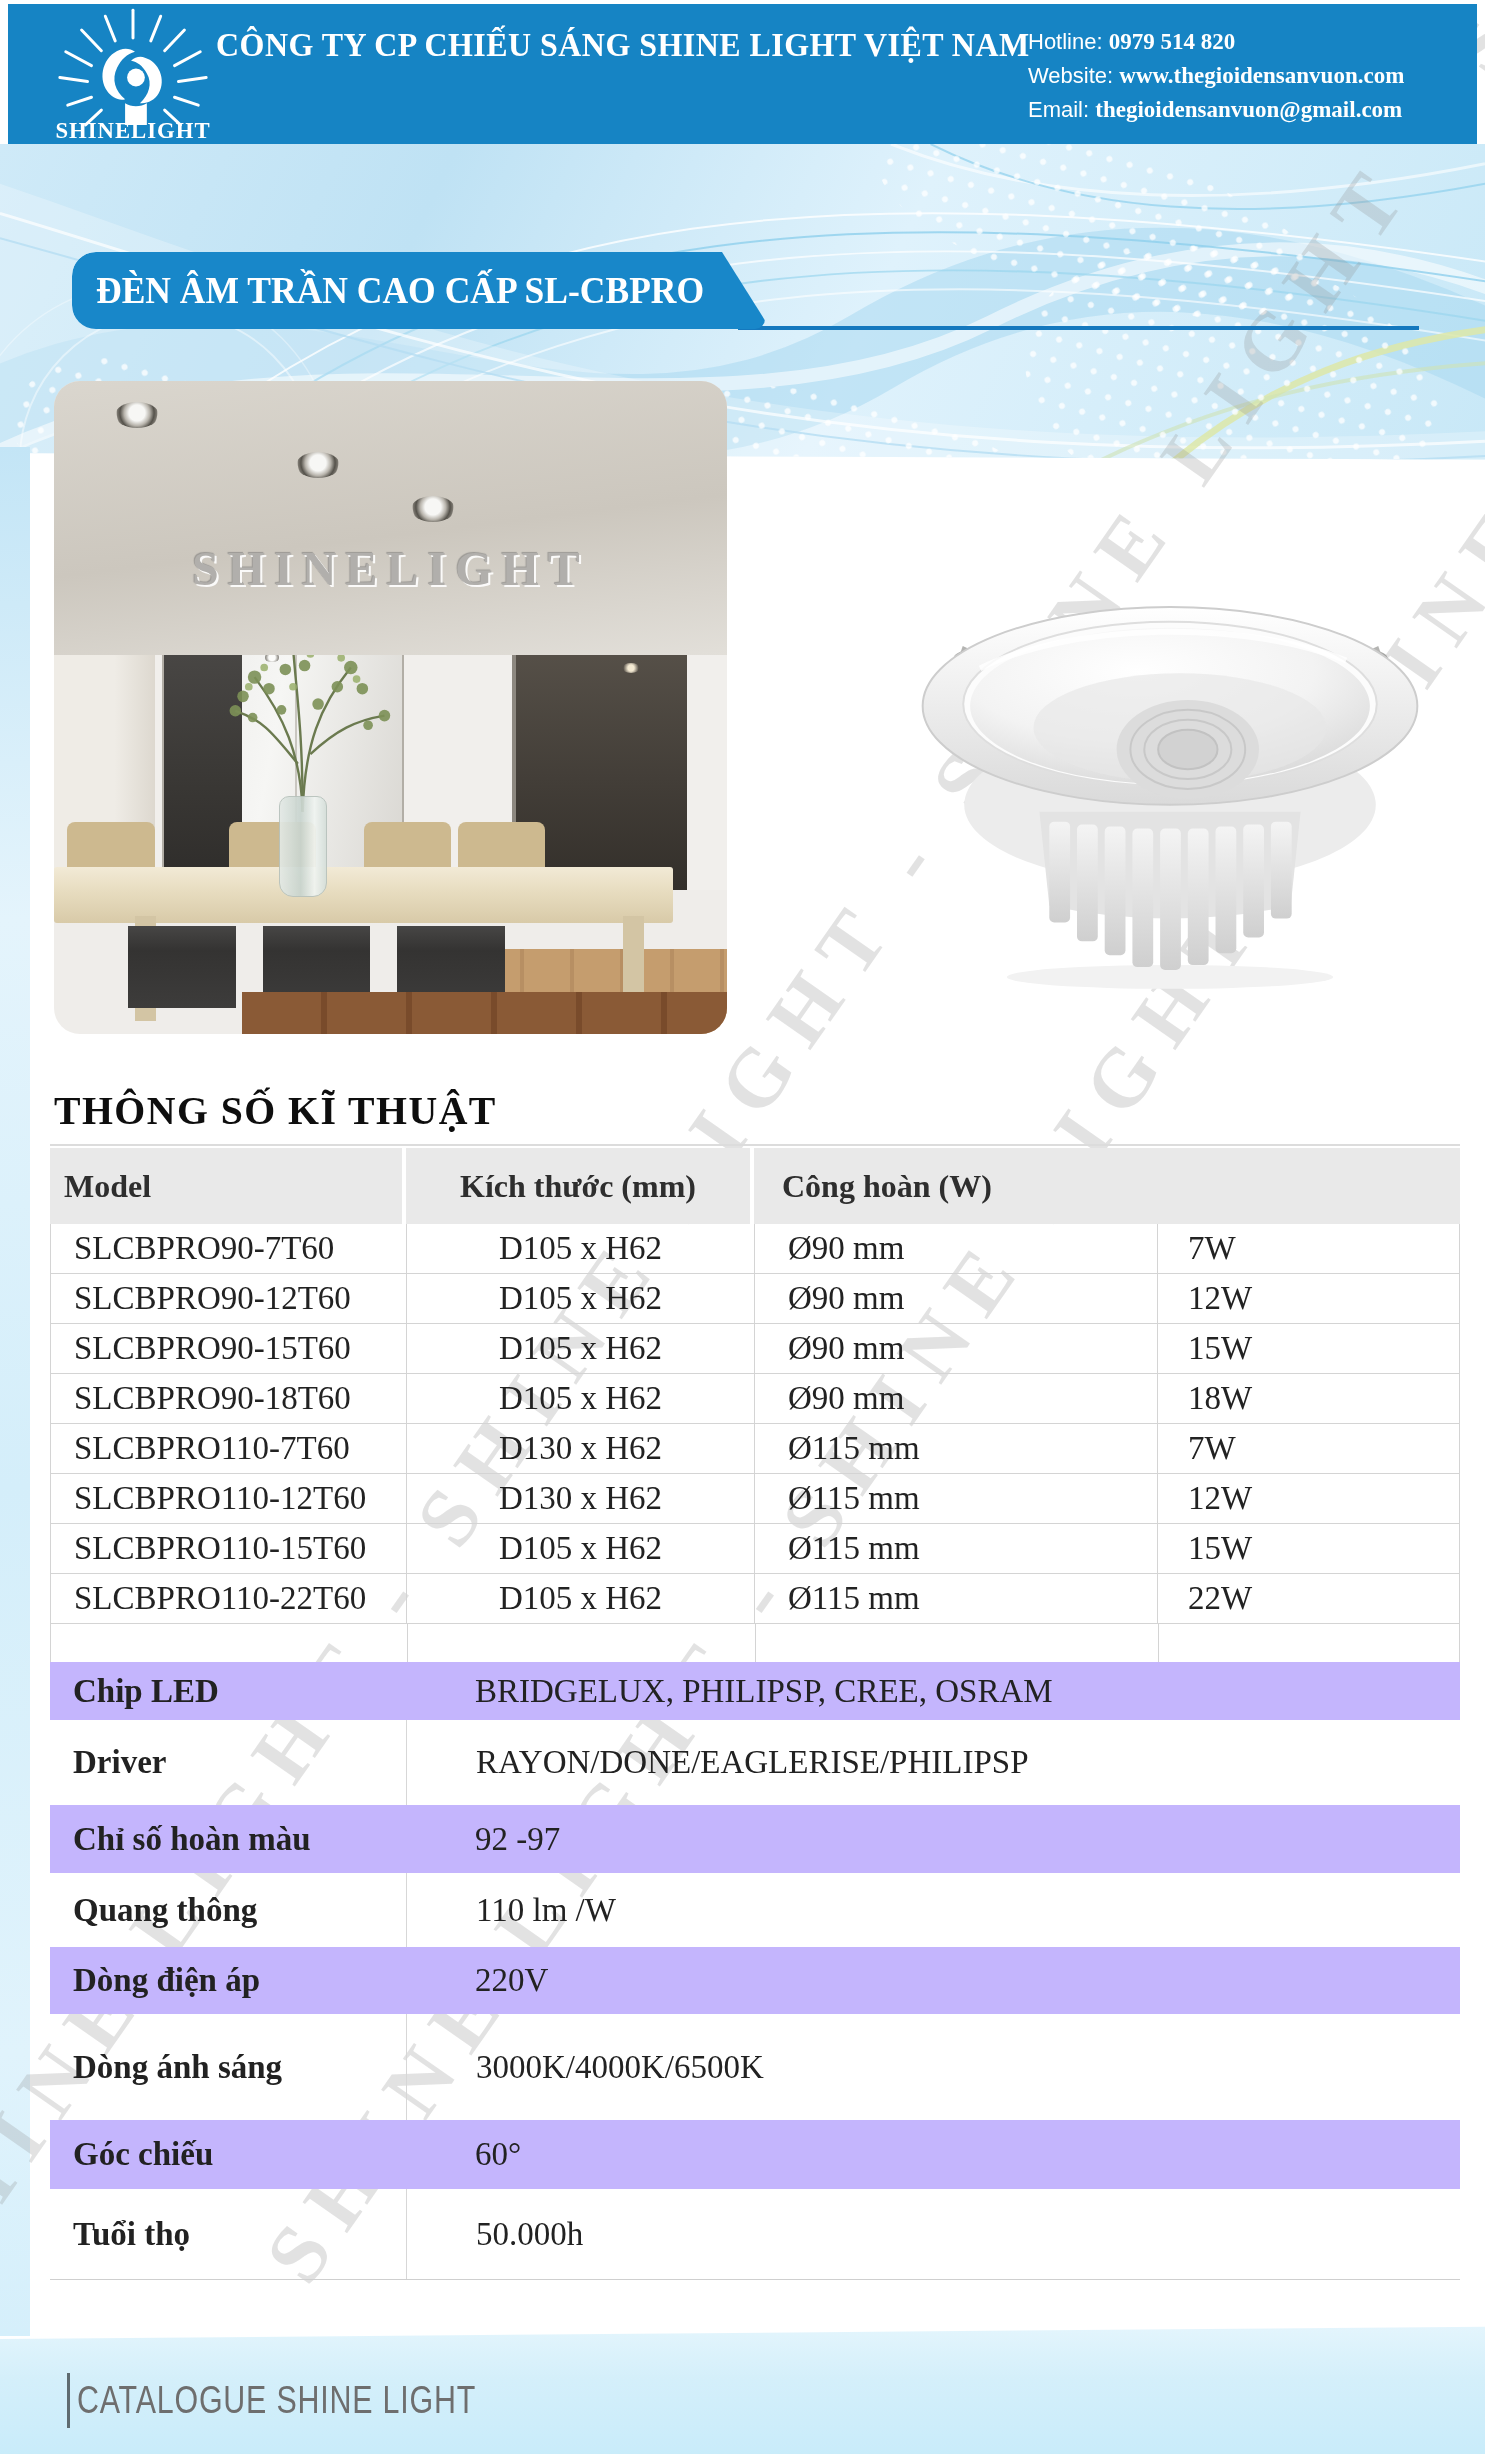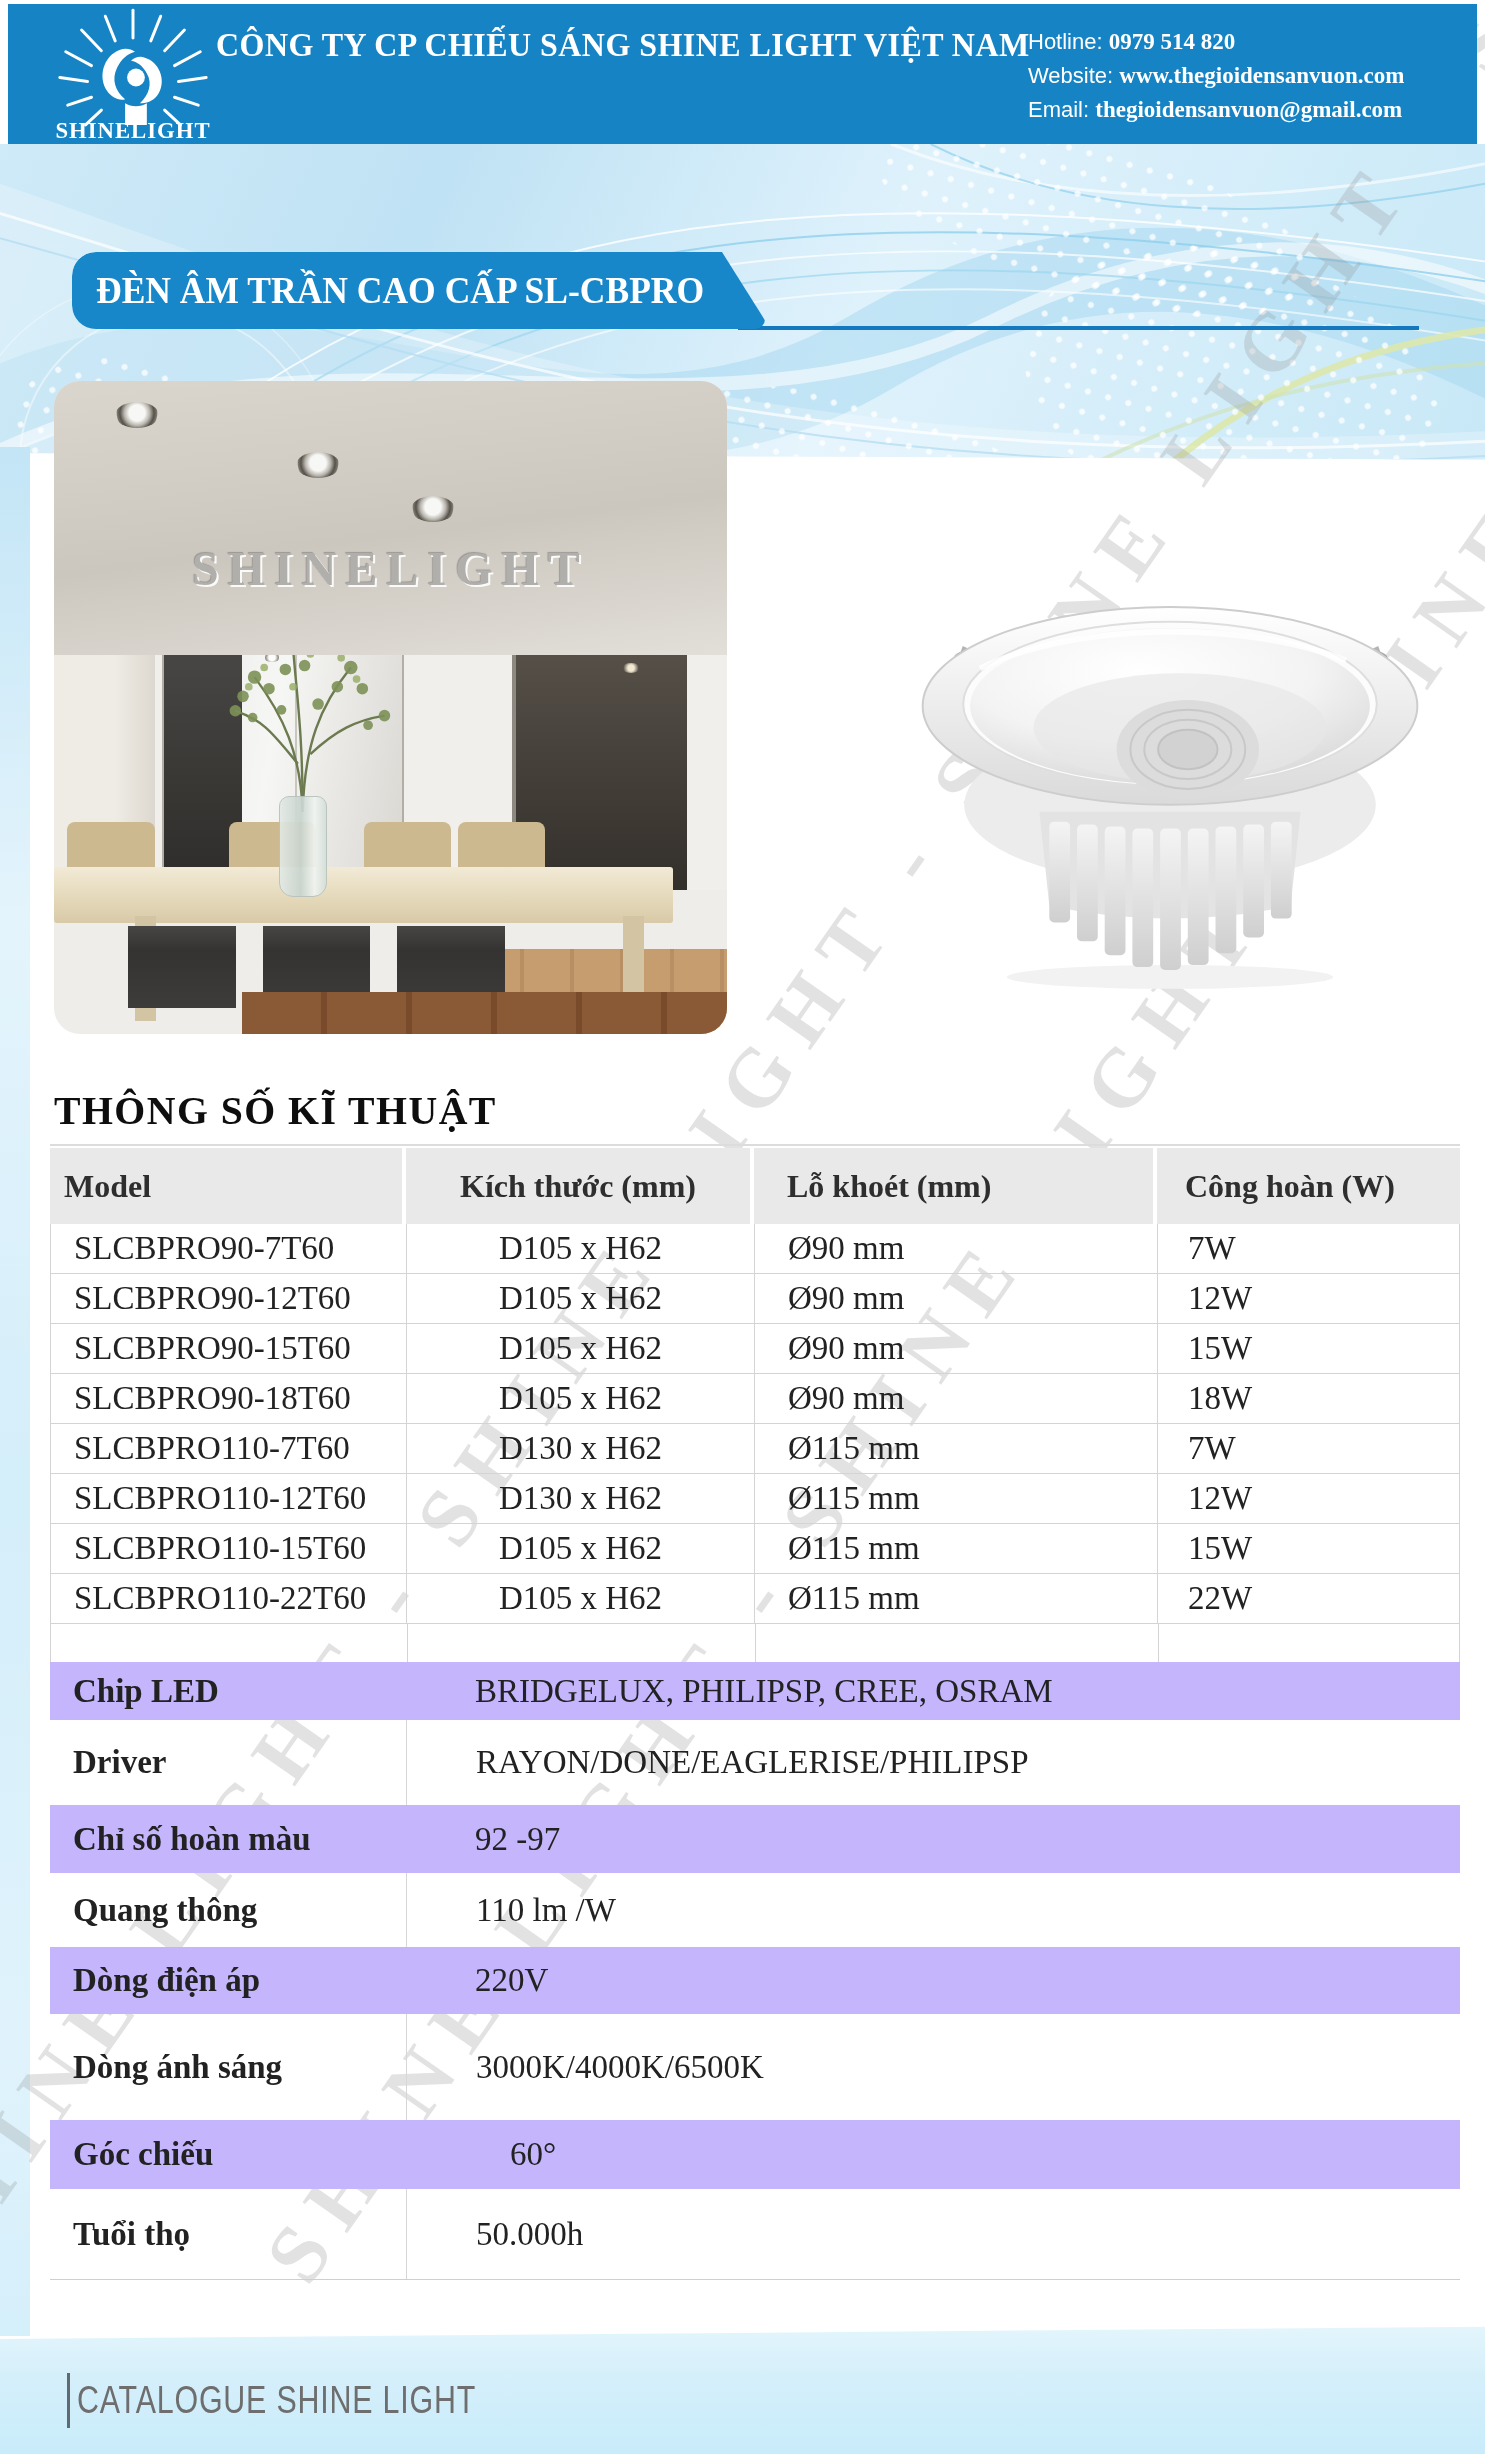--- a/index.html
+++ b/index.html
@@ -347,21 +347,20 @@
     <path d="M90,90 A250,100 0 0 1 460,82" stroke="#ffffff" stroke-width="6" fill="none" opacity="0.8"></path>
   </svg>
 
   <div class="section-title">THÔNG SỐ KĨ THUẬT</div>
 
   <div class="spec-table">
     <div class="st-head">
       <div class="st-head-row">
         <div class="hc hc0">Model</div>
         <div class="hc hc1">Kích thước (mm)</div>
-        <div class="hc hc2">Lỗ khoét (mm)</div>
         <div class="hc hc3">Công hoàn (W)</div>
       </div>
     </div>
     <div class="st-rows">
 
       <div class="trow">
           <div class="tcell c0">SLCBPRO90-7T60</div>
           <div class="tcell c1">D105 x H62</div>
           <div class="tcell c2">Ø90 mm</div>
           <div class="tcell c3">7W</div>
@@ -433,21 +432,21 @@
           <div class="dvalue">110 lm /W</div>
         </div>
         <div class="drow gray" style="height: 67px;">
           <div class="dlabel">Dòng điện áp</div>
           <div class="dvalue">220V</div>
         </div>
         <div class="drow white" style="height: 106px;">
           <div class="dlabel">Dòng ánh sáng</div>
           <div class="dvalue">3000K/4000K/6500K</div>
         </div>
-        <div class="drow gray" style="height: 69px; gap: 35px;">
+        <div class="drow gray" style="height: 69px;">
           <div class="dlabel">Góc chiếu</div>
           <div class="dvalue">60°</div>
         </div>
         <div class="drow white" style="height: 90px;">
           <div class="dlabel">Tuổi thọ</div>
           <div class="dvalue">50.000h</div>
         </div>
       </div>
   </div>
 

